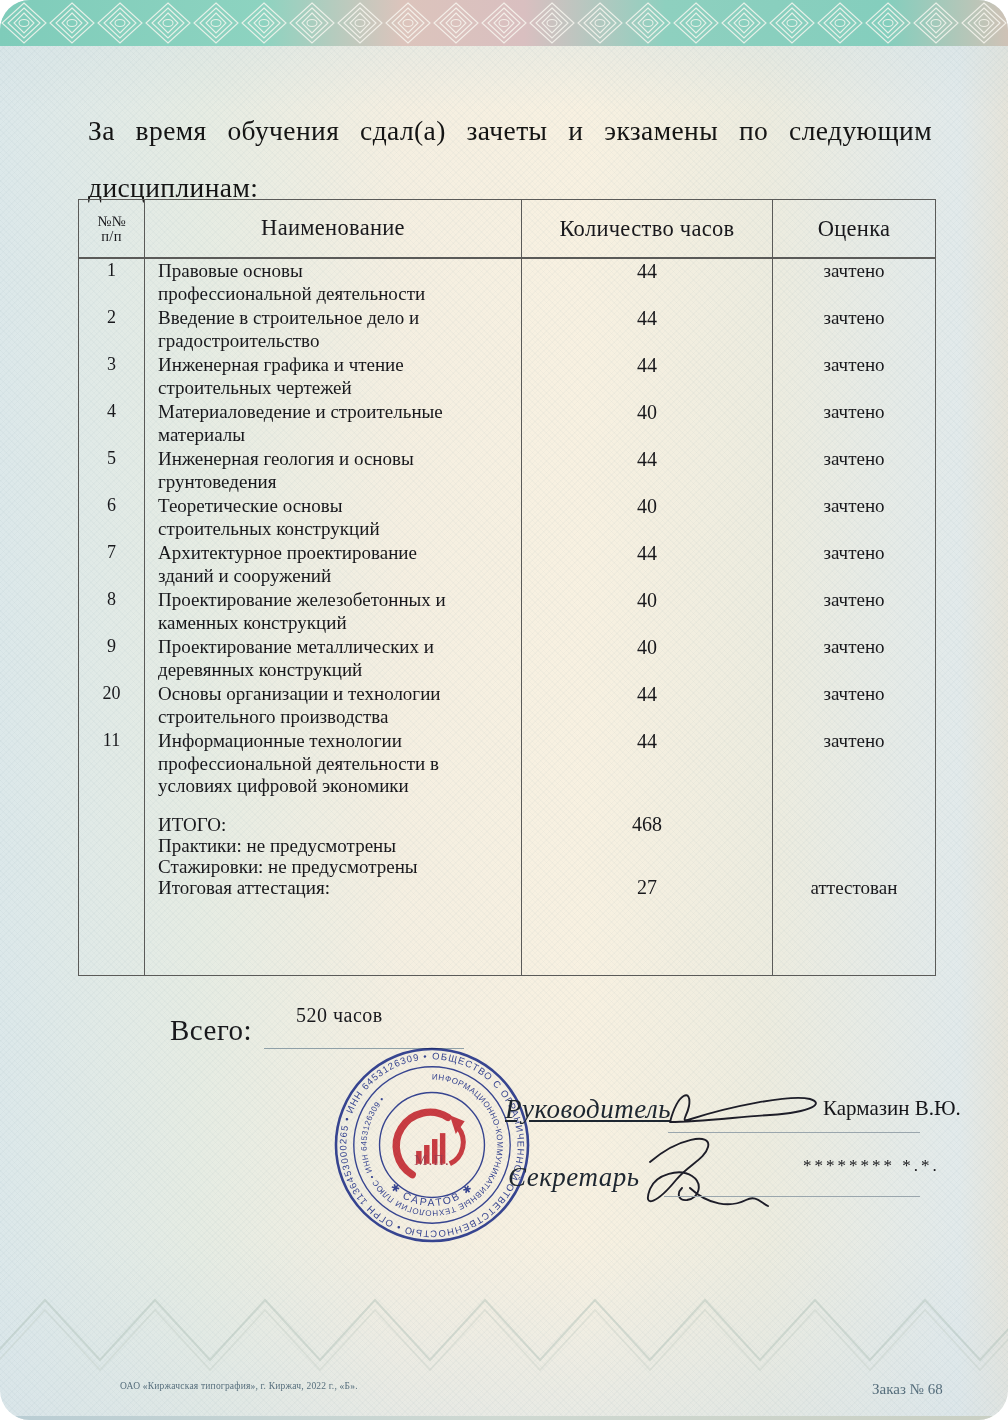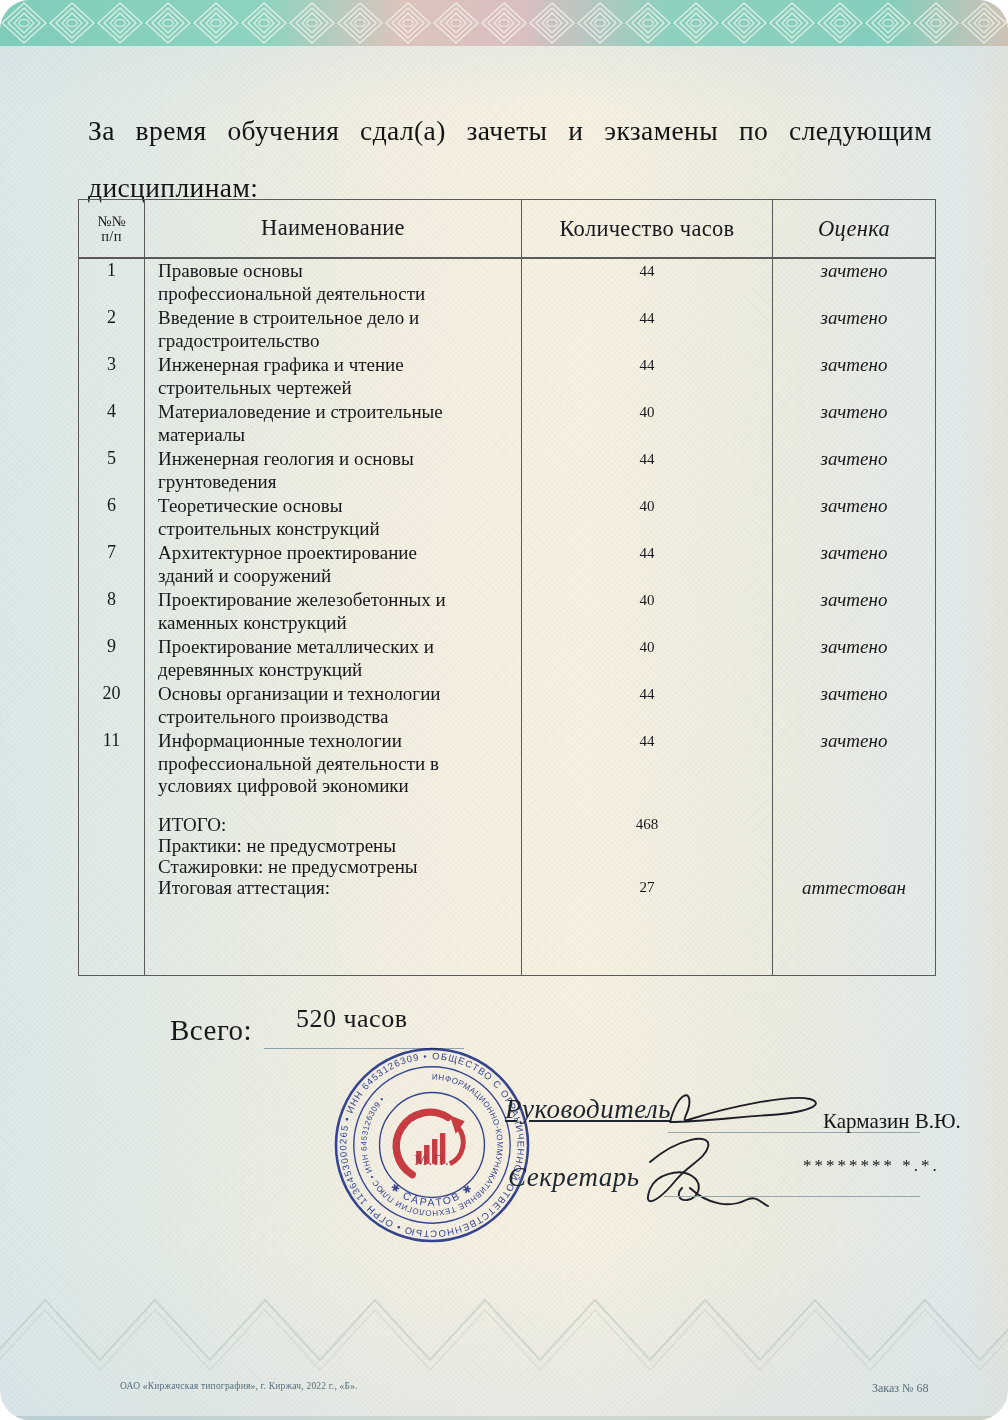--- a/index.html
+++ b/index.html
@@ -22,54 +22,54 @@
     font-size:27.5px;line-height:57px;letter-spacing:.4px;word-spacing:2px;
     text-align:justify;text-align-last:left;color:#141414;}
   
   .tbl{position:absolute;left:78px;top:199px;width:858px;height:777px;
     border:1.5px solid #5a5a58;display:flex;flex-direction:column;box-sizing:border-box;}
   .tr{display:flex;flex:0 0 auto;}
   .td{box-sizing:border-box;border-right:1px solid #5a5a58;}
   .td:last-child{border-right:none;}
   .c-num{width:66px;text-align:center;font-size:18px;padding-top:1px;}
   .c-name{width:377px;font-size:19px;line-height:22.5px;padding:1px 6px 1px 13px;white-space:pre-line;}
-  .c-hours{width:251px;text-align:center;font-size:15px;line-height:22.5px;padding-top:1px;}
-  .c-grade{flex:1;text-align:center;font-size:19px;line-height:22.5px;padding-top:1px;font-style:italic;}
+  .c-hours{width:251px;text-align:center;font-size:20px;line-height:22.5px;padding-top:1px;}
+  .c-grade{flex:1;text-align:center;font-size:19px;line-height:22.5px;padding-top:1px;}
   .thead{height:57px;border-bottom:2px solid #5a5a58;align-items:center;}
   .thead .td{display:flex;align-items:center;justify-content:center;height:100%;font-size:22.5px;letter-spacing:.3px;}
   .thead .c-num{font-size:14.5px;line-height:15px;white-space:pre-line;}
   .thead .c-name{padding:0;}
   .gap-row{height:15px;}
   .sum .c-name{line-height:21px;padding-top:0;padding-bottom:0;}
   .sum .c-hours,.sum .c-grade{line-height:21px;padding-top:0;}
   .fill-row{flex:1 1 auto;}
   .fill-row .td{height:100%;}
   
   .total-label{position:absolute;left:170px;top:1014px;font-size:29px;letter-spacing:.5px;}
-  .total-value{position:absolute;left:296px;top:1004px;font-size:26px;letter-spacing:.5px;text-align:right;}
+  .total-value{position:absolute;left:296px;top:1004px;font-size:20px;letter-spacing:.5px;text-align:right;}
   .total-line{position:absolute;left:264px;top:1048px;width:200px;border-bottom:1.3px solid #8fa0a8;}
   
   .stamp{position:absolute;left:333px;top:1046px;width:198px;height:198px;
     mix-blend-mode:multiply;opacity:.95;}
   
   .sig-label{position:absolute;font-style:italic;font-size:27px;color:#1d2630;letter-spacing:.5px;}
   .lbl-head{left:505px;top:1094px;text-decoration:underline;}
   .lbl-sec{left:508px;top:1162px;}
   .sig-line{position:absolute;border-bottom:1.2px solid #9aa6ad;}
   .line-head{left:668px;top:1132px;width:252px;}
   .line-sec{left:664px;top:1196px;width:256px;}
   .sig-svg{position:absolute;}
   .sig-head{left:658px;top:1080px;}
   .sig-sec{left:626px;top:1132px;}
-  .sig-name{position:absolute;left:823px;top:1096px;font-size:21px;color:#141418;margin-top:13px;}
+  .sig-name{position:absolute;left:823px;top:1096px;font-size:21px;color:#141418;}
   .sig-masked{position:absolute;left:803px;top:1156px;font-size:17px;letter-spacing:3px;color:#141418;}
   
   .zigzag{position:absolute;left:0;top:1288px;}
   .footer-left{position:absolute;left:104px;top:1381px;font-size:9.5px;color:#566e7c;letter-spacing:.2px;padding-left:16px;}
-  .footer-right{position:absolute;left:872px;top:1381px;font-size:12px;color:#566e7c;}
+  .footer-right{position:absolute;left:872px;top:1381px;font-size:15px;color:#566e7c;}
   .bottom-edge{position:absolute;left:0;top:1416px;width:1008px;height:4px;background:linear-gradient(90deg,#b9cdd4,#cfd9d2 50%,#c9cfc3);}
 </style>
 </head>
 <body>
 
 <div class="page">
 
   <div class="band">
     <svg width="1008" height="46">
       <defs>

